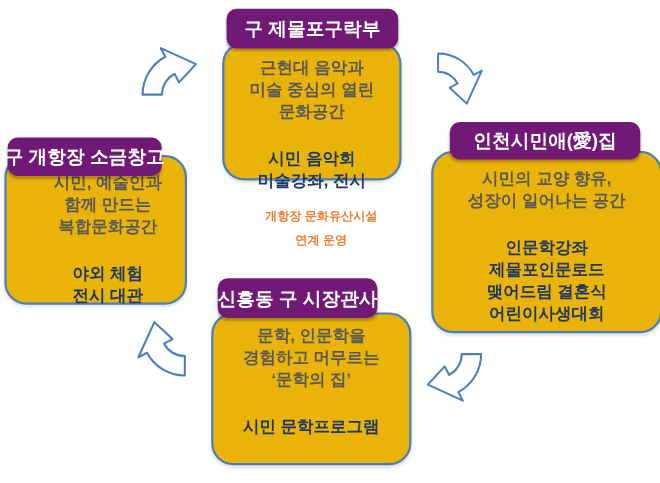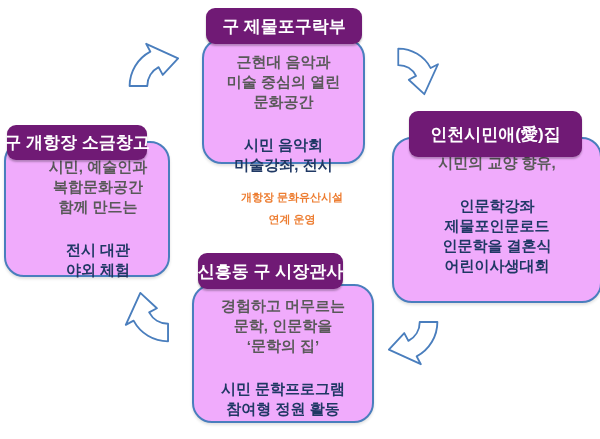--- a/index.html
+++ b/index.html
@@ -17,21 +17,21 @@
     color: #ffffff;
     font-weight: 700;
     font-size: 17px;
     display: flex; align-items: center; justify-content: center;
     z-index: 3;
     box-shadow: 0 2px 2px rgba(0,0,0,0.25);
     white-space: nowrap;
   }
   .f-body {
     position: absolute;
-    background: #f0abfc;
+    background: #eab308;
     border: 2px solid #4A7EBD;
     border-radius: 20px;
     z-index: 2;
     box-sizing: border-box;
     text-align: center;
     box-shadow: 0 2px 3px rgba(0,0,0,0.12);
   }
   .desc { color: #595959; font-weight: 700; font-size: 15px; line-height: 20px; }
   .desc span { display: block; }
   .programs { color: #1F3864; font-weight: 700; font-size: 15px; line-height: 20px; margin-top: 23px; }
@@ -69,56 +69,56 @@
       <span>미술강좌, 전시</span>
     </div>
   </div>
   <div class="f-header" style="left:206px; top:8px; width:156px; height:36px;">
     <span>구 제물포구락부</span>
   </div>
 
   <div class="f-body" style="left:392px; top:137px; width:210px; height:166px; padding-top:14px;">
     <div class="desc">
       <span>시민의 교양 향유,</span>
+      <span>성장이 일어나는 공간</span>
     </div>
     <div class="programs">
       <span>인문학강좌</span>
       <span>제물포인문로드</span>
-      <span>인문학을 결혼식</span>
+      <span>맺어드림 결혼식</span>
       <span>어린이사생대회</span>
     </div>
   </div>
-  <div class="f-header" style="left:409px; top:111px; width:173px; height:46px;">
+  <div class="f-header" style="left:409px; top:111px; width:173px; height:34px;">
     <span>인천시민애(愛)집</span>
   </div>
 
   <div class="f-body" style="left:192px; top:284px; width:182px; height:139px; padding-top:10px;">
     <div class="desc">
+      <span>문학, 인문학을</span>
       <span>경험하고 머무르는</span>
-      <span>문학, 인문학을</span>
       <span>‘문학의 집’</span>
     </div>
     <div class="programs">
       <span>시민 문학프로그램</span>
-      <span>참여형 정원 활동</span>
     </div>
   </div>
   <div class="f-header" style="left:198px; top:253px; width:145px; height:36px;">
     <span>신흥동 구 시장관사</span>
   </div>
 
   <div class="f-body" style="left:4px; top:141px; width:166px; height:136px; padding-top:14px;padding-left:22px;">
     <div class="desc">
       <span>시민, 예술인과</span>
+      <span>함께 만드는</span>
       <span>복합문화공간</span>
-      <span>함께 만드는</span>
     </div>
     <div class="programs">
+      <span>야외 체험</span>
       <span>전시 대관</span>
-      <span>야외 체험</span>
     </div>
   </div>
   <div class="f-header" style="left:7px; top:125px; width:140px; height:35px;">
     <span>구 개항장 소금창고</span>
   </div>
 
   <div class="center-label">
     <span>개항장 문화유산시설</span>
     <span>연계 운영</span>
   </div>

